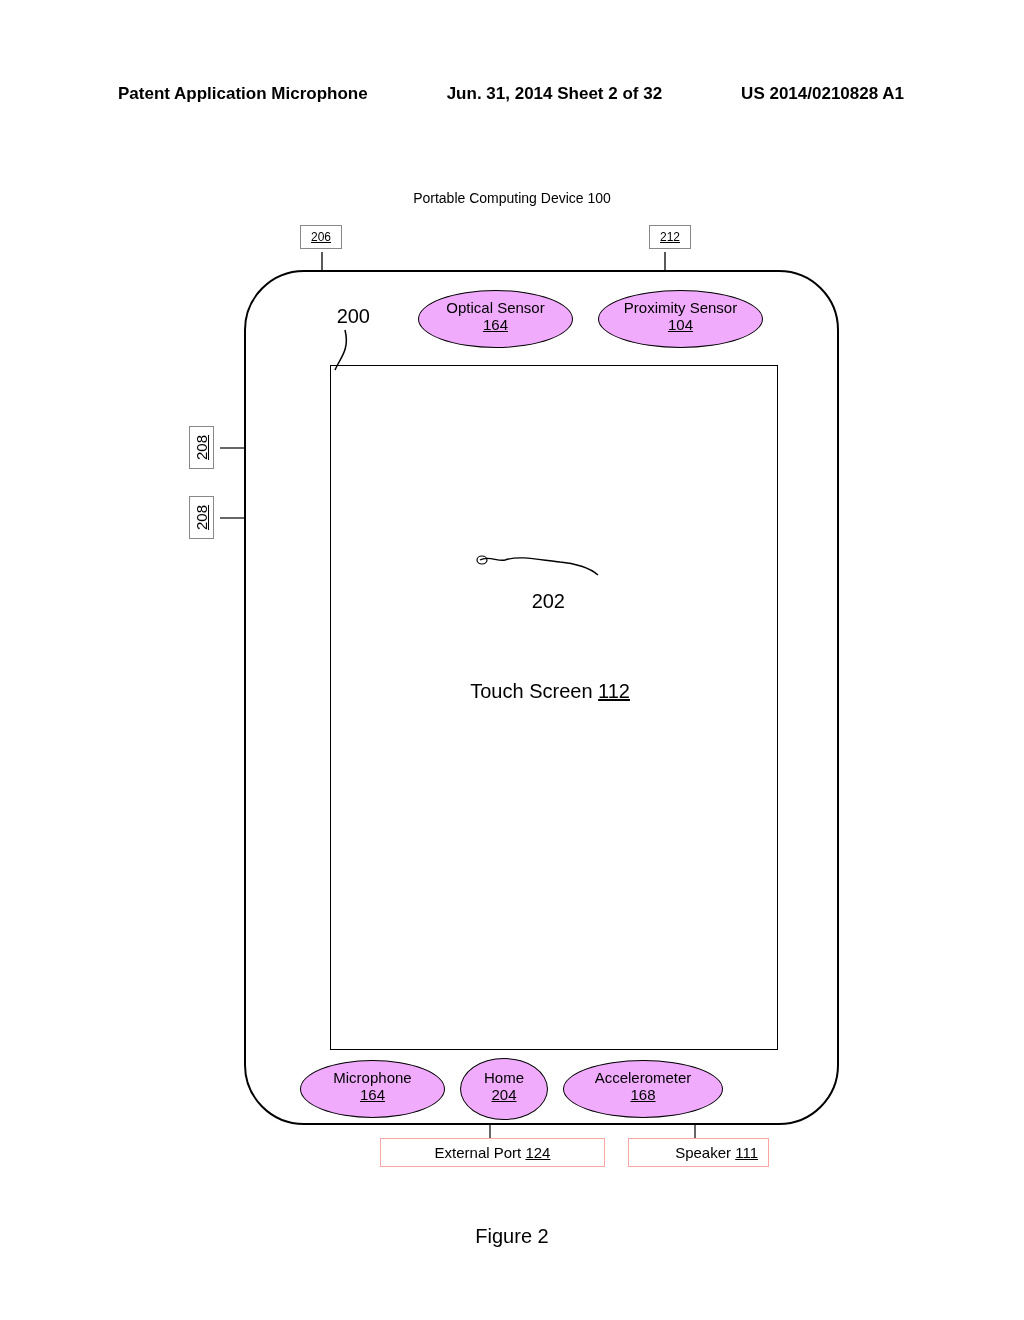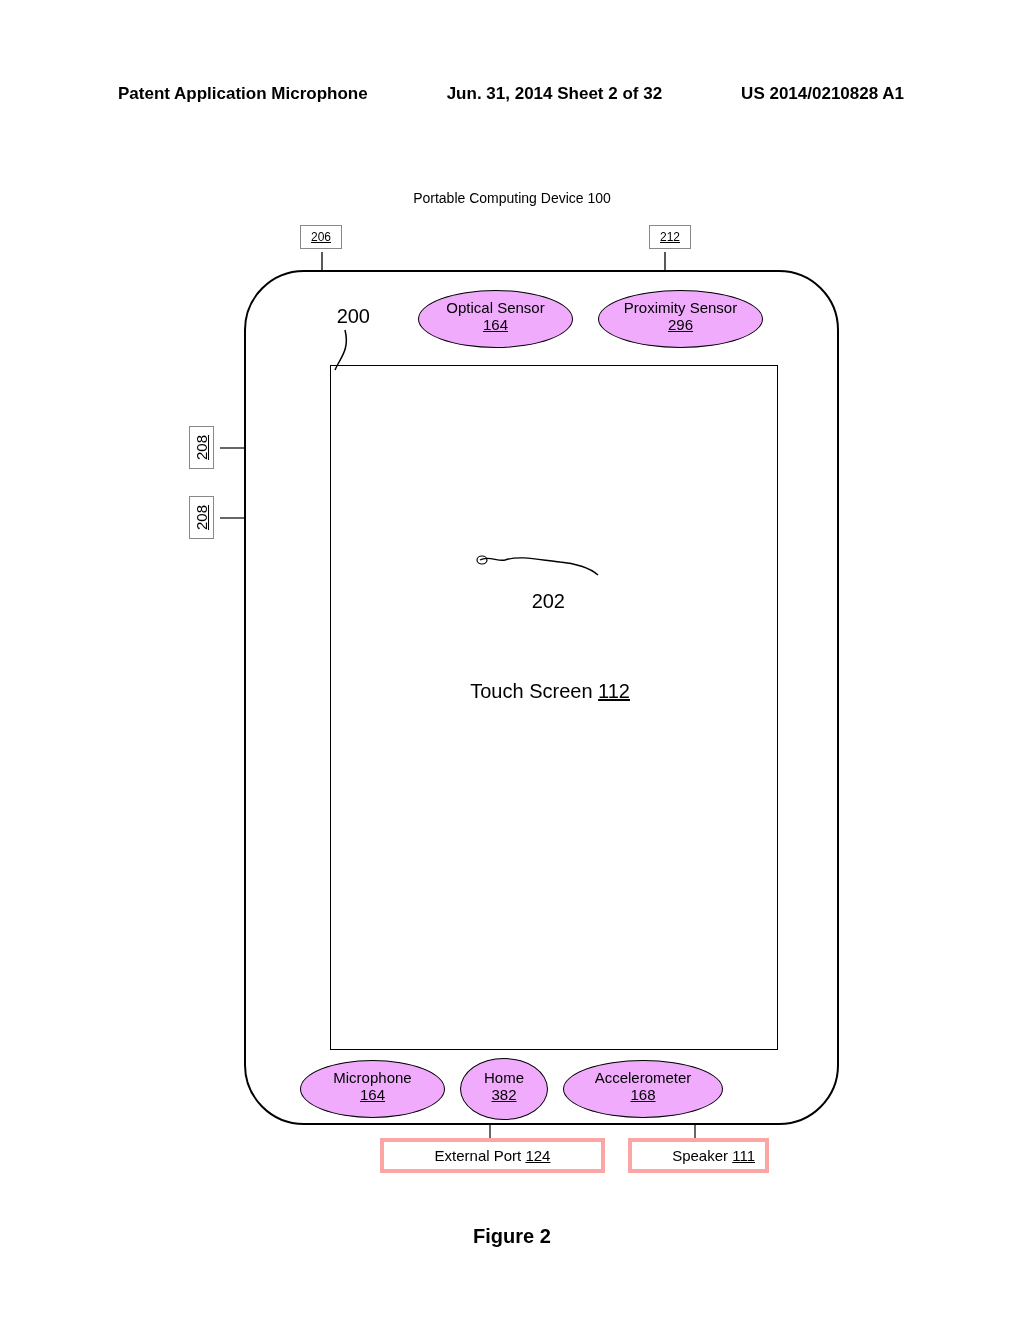--- a/index.html
+++ b/index.html
@@ -89,25 +89,25 @@
     text-align: right;
   }
   .under { text-decoration: underline; }
   .figure-caption {
     position: absolute;
     top: 1225px;
     left: 0;
     width: 1024px;
     text-align: center;
     font-size: 20px;
-    font-weight: bold;
+    font-weight: normal;
   }
   .bottom-box {
     position: absolute;
-    border: 4px solid #fca5a5;
+    border: 1px solid #fca5a5;
     background: #fff;
     padding: 5px 10px;
     font-size: 15px;
   }
   svg.lead { position:absolute; left:0; top:0; width:1024px; height:1320px; pointer-events:none; }
 </style>
 </head>
 <body>
 
 <div class="header">
@@ -128,38 +128,38 @@
 
   <div class="side-ref" style="left:180px; top:435px;">208</div>
   <div class="side-ref" style="left:180px; top:505px;">208</div>
 
   <div class="bubble" style="left:418px; top:290px; width:155px; height:58px; border-radius: 50%/50%; padding-top:8px;">
     <span class="lbl">Optical Sensor</span>
     <span class="num">164</span>
   </div>
   <div class="bubble" style="left:598px; top:290px; width:165px; height:58px; border-radius: 50%/50%; padding-top:8px;">
     <span class="lbl">Proximity Sensor</span>
-    <span class="num">296</span>
+    <span class="num">104</span>
   </div>
 
   <div class="plain-label" style="left:320px; top:305px; width:50px;">200</div>
 
   <div class="plain-label" style="left:515px; top:590px; width:50px;">202</div>
 
   <div class="plain-label" style="left:430px; top:680px; width:200px;">
     <span>Touch Screen </span><span class="under">112</span>
   </div>
 
   <div class="bubble" style="left:300px; top:1060px; width:145px; height:58px; border-radius: 50%/50%; padding-top:8px;">
     <span class="lbl">Microphone</span>
     <span class="num">164</span>
   </div>
   <div class="bubble" style="left:460px; top:1058px; width:88px; height:62px; border-radius: 50%; padding-top:10px;">
     <span class="lbl">Home</span>
-    <span class="num">382</span>
+    <span class="num">204</span>
   </div>
   <div class="bubble" style="left:563px; top:1060px; width:160px; height:58px; border-radius: 50%/50%; padding-top:8px;">
     <span class="lbl">Accelerometer</span>
     <span class="num">168</span>
   </div>
 
   <div class="bottom-box" style="left:380px; top:1138px; width:225px; text-align:center;">
     <span>External Port </span><span class="under">124</span>
   </div>
   <div class="bottom-box" style="left:628px; top:1138px; width:141px; text-align:right;">

